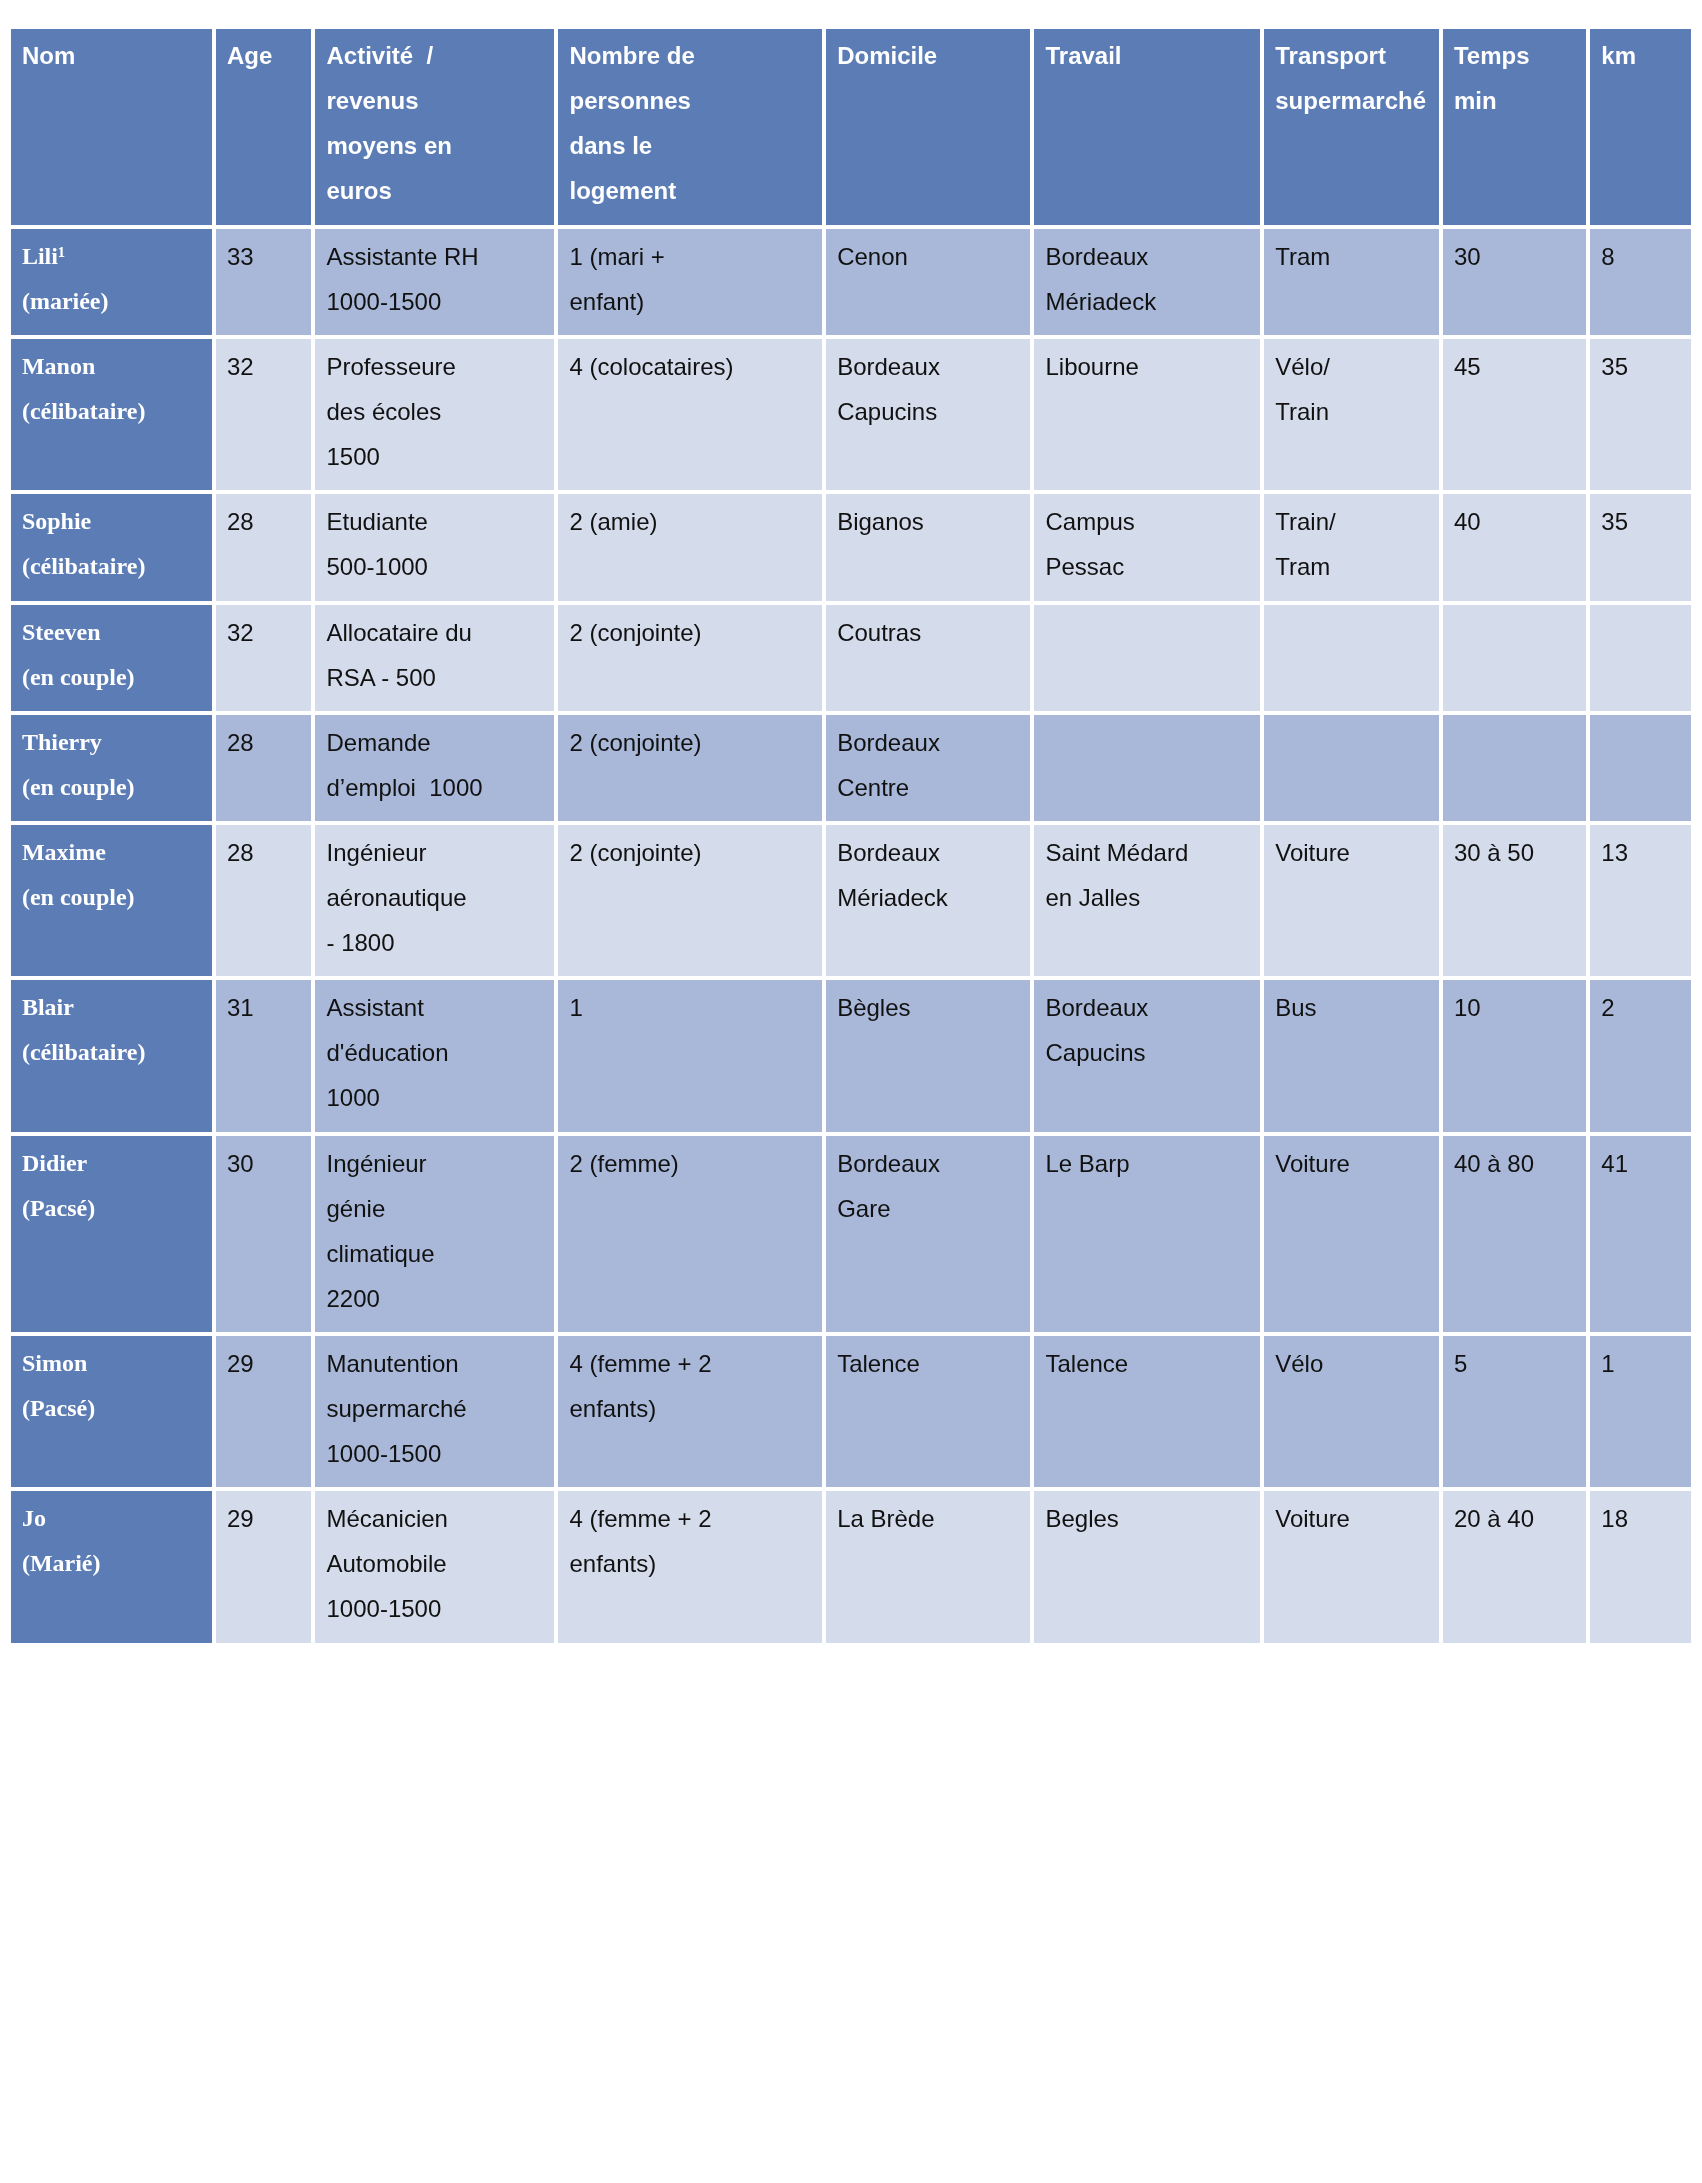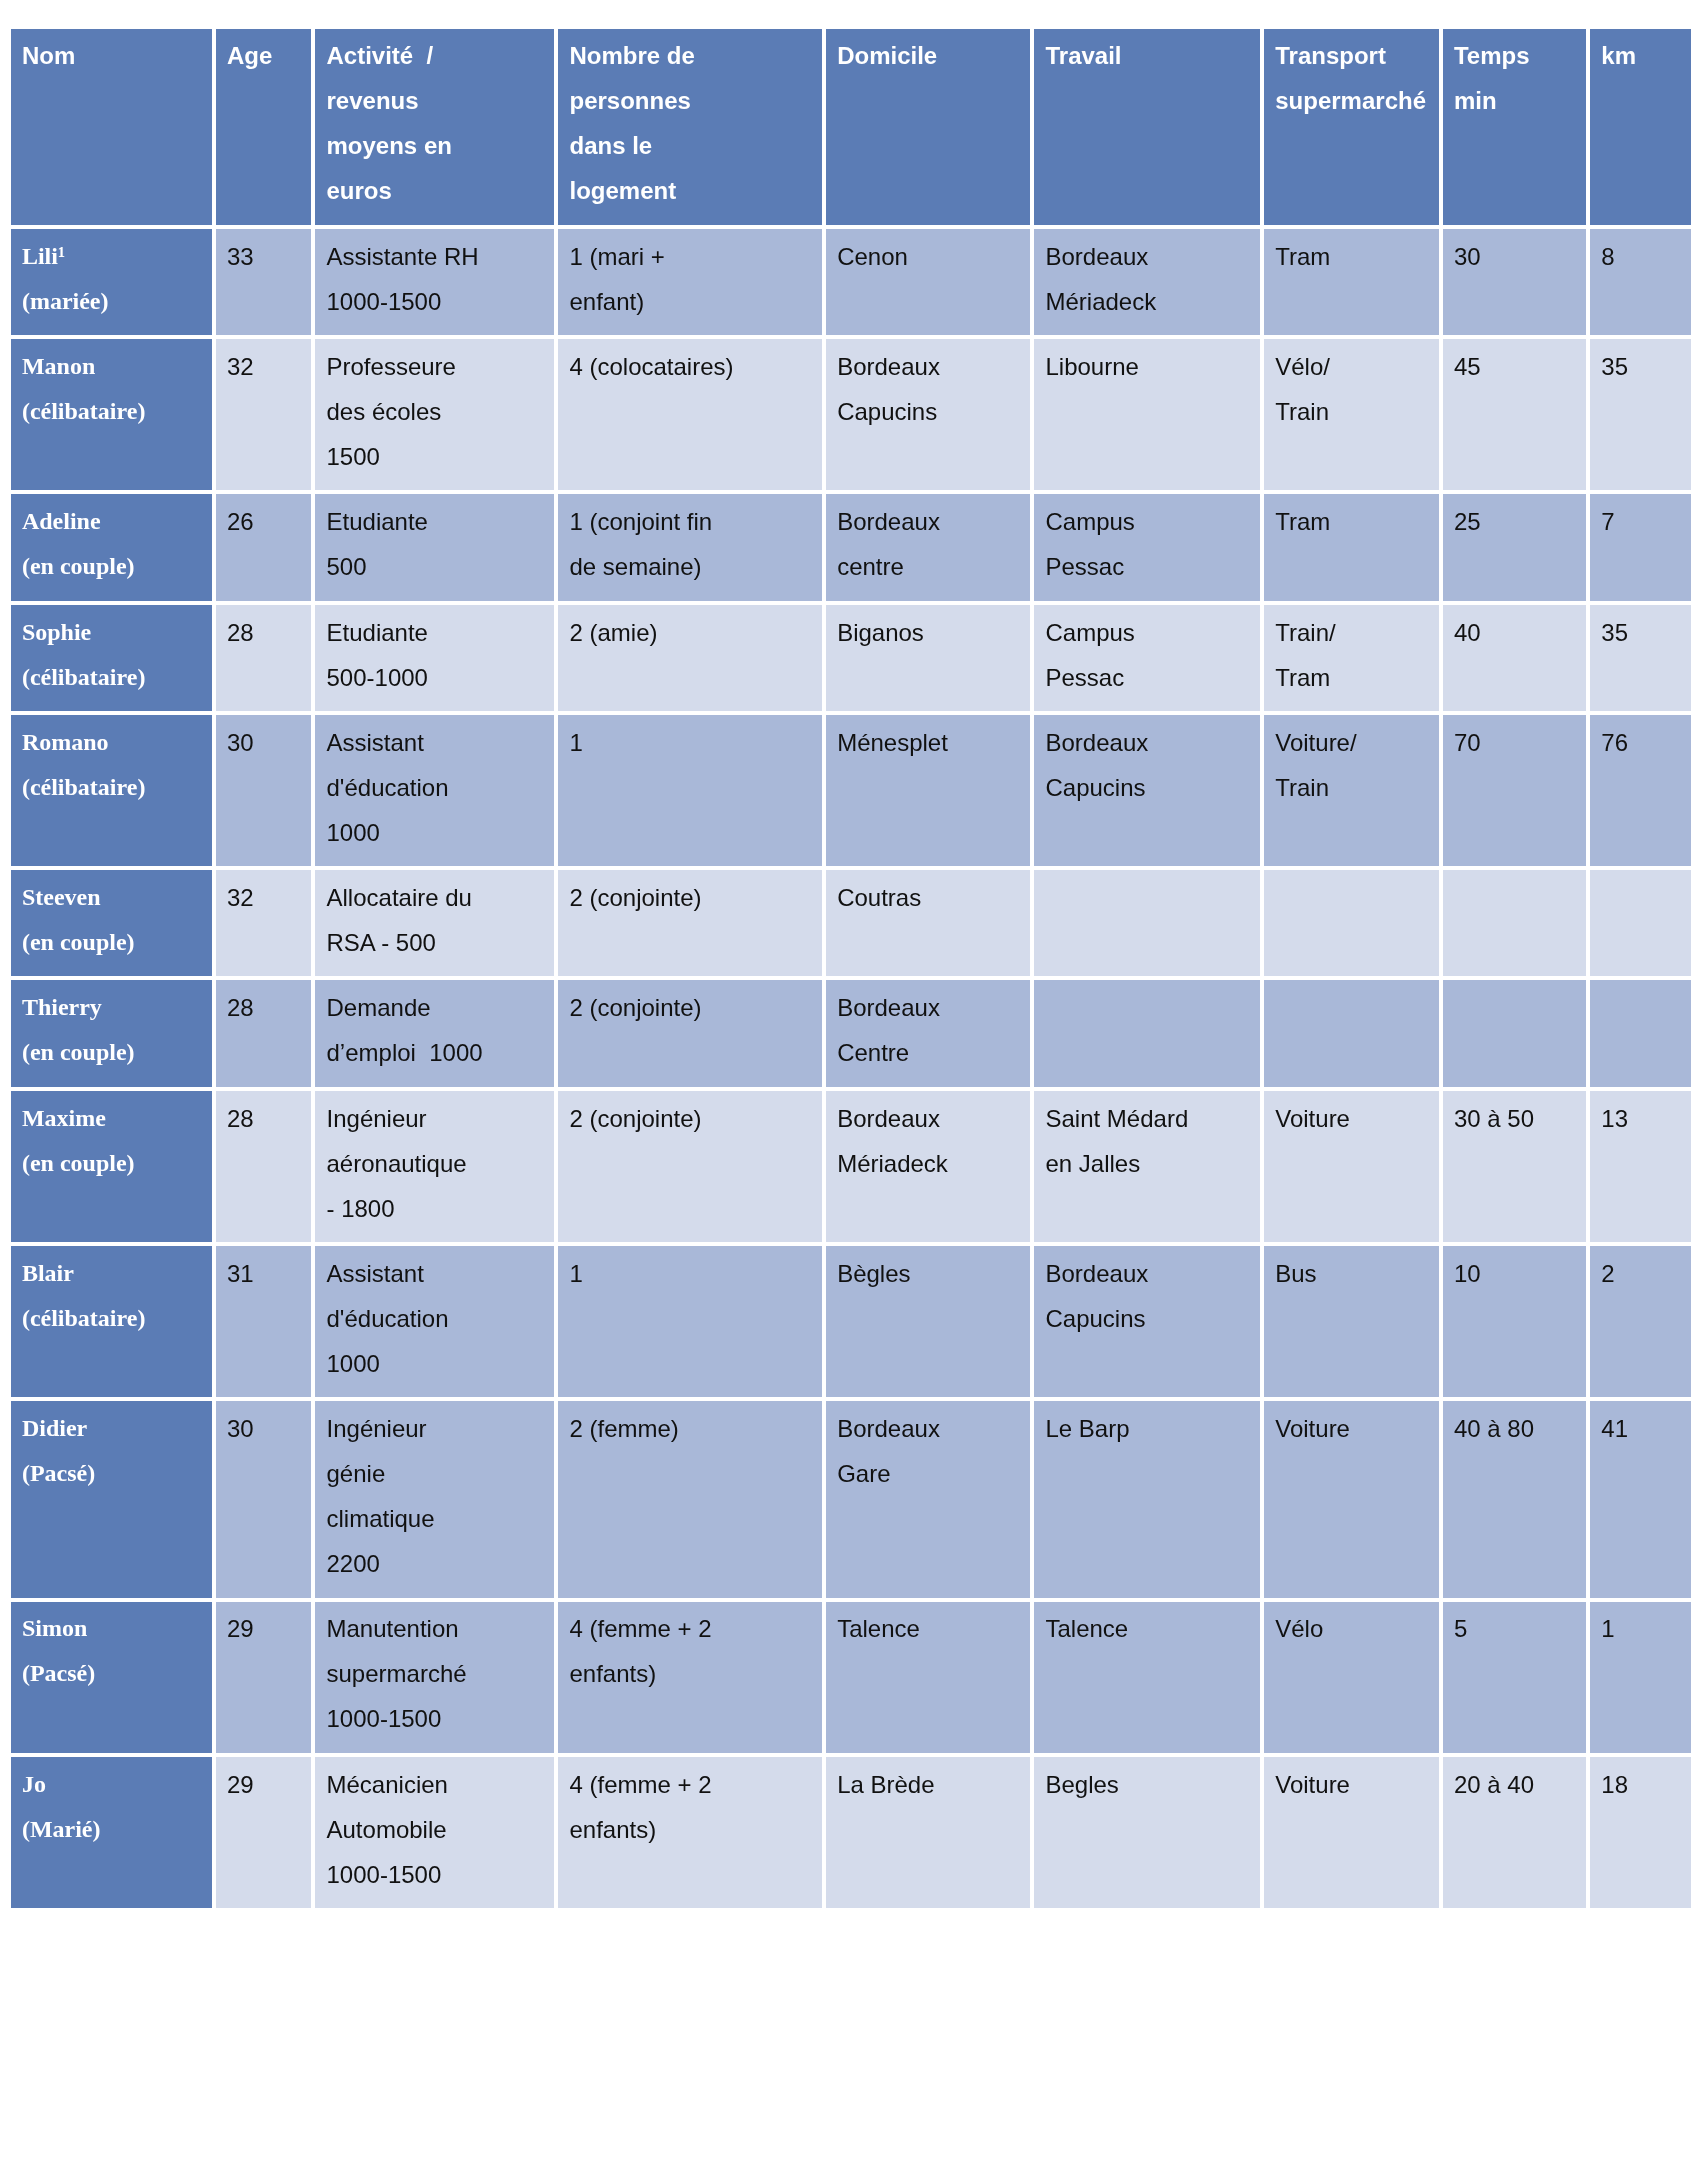--- a/index.html
+++ b/index.html
@@ -118,67 +118,35 @@
 1500</td>
           <td>4 (colocataires)</td>
           <td>Bordeaux
 Capucins</td>
           <td>Libourne</td>
           <td>Vélo/
 Train</td>
           <td>45</td>
           <td>35</td>
         </tr>
-        <tr class="row-odd">
-          <td class="name-cell">Adeline
-(en couple)</td>
-          <td>26</td>
-          <td>Etudiante
-500</td>
-          <td>1 (conjoint fin
-de semaine)</td>
-          <td>Bordeaux
-centre</td>
-          <td>Campus
-Pessac</td>
-          <td>Tram</td>
-          <td>25</td>
-          <td>7</td>
-        </tr>
         <tr class="row-even">
           <td class="name-cell">Sophie
 (célibataire)</td>
           <td>28</td>
           <td>Etudiante
 500-1000</td>
           <td>2 (amie)</td>
           <td>Biganos</td>
           <td>Campus
 Pessac</td>
           <td>Train/
 Tram</td>
           <td>40</td>
           <td>35</td>
         </tr>
-        <tr class="row-odd">
-          <td class="name-cell">Romano
-(célibataire)</td>
-          <td>30</td>
-          <td>Assistant
-d'éducation
-1000</td>
-          <td>1</td>
-          <td>Ménesplet</td>
-          <td>Bordeaux
-Capucins</td>
-          <td>Voiture/
-Train</td>
-          <td>70</td>
-          <td>76</td>
-        </tr>
         <tr class="row-even">
           <td class="name-cell">Steeven
 (en couple)</td>
           <td>32</td>
           <td>Allocataire du
 RSA - 500</td>
           <td>2 (conjointe)</td>
           <td>Coutras</td>
           <td></td>
           <td></td>

